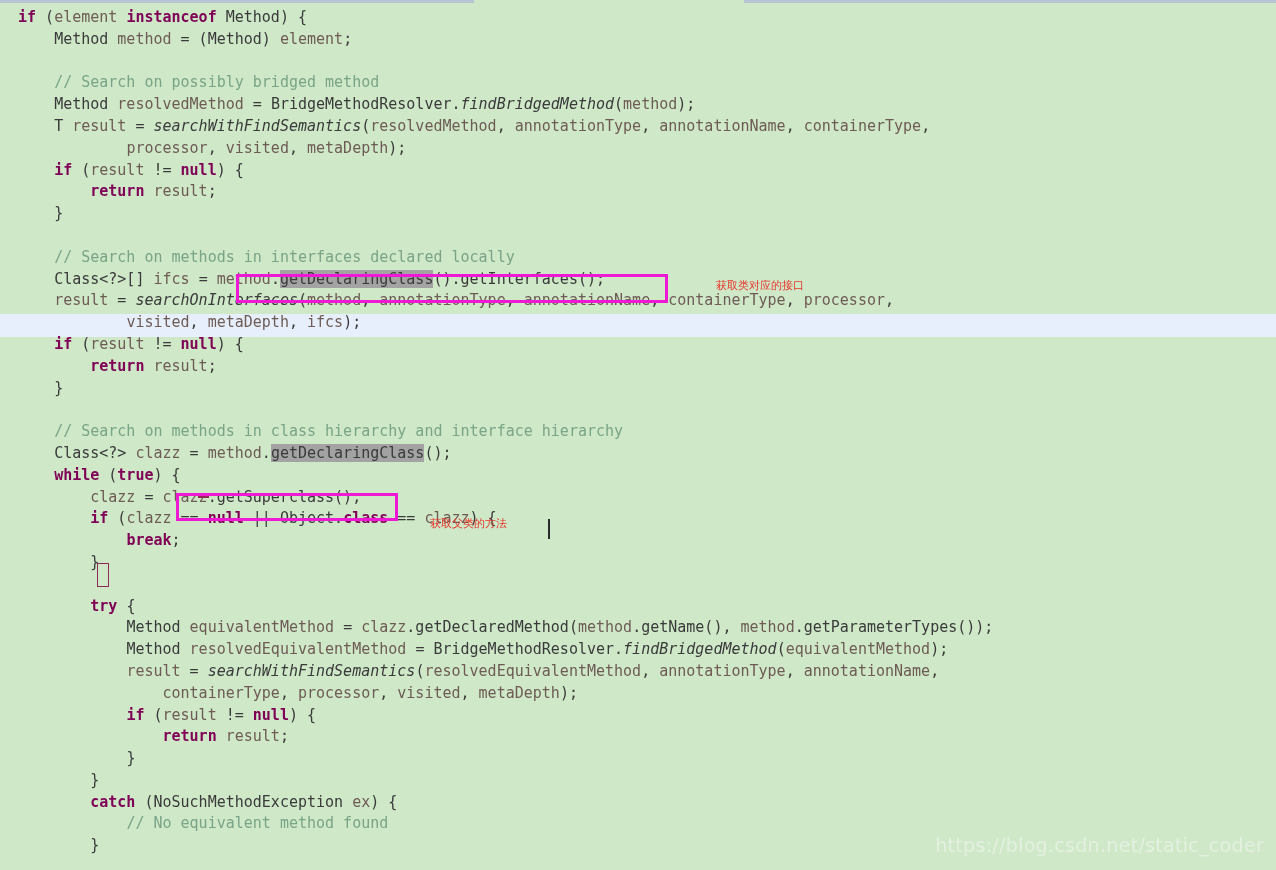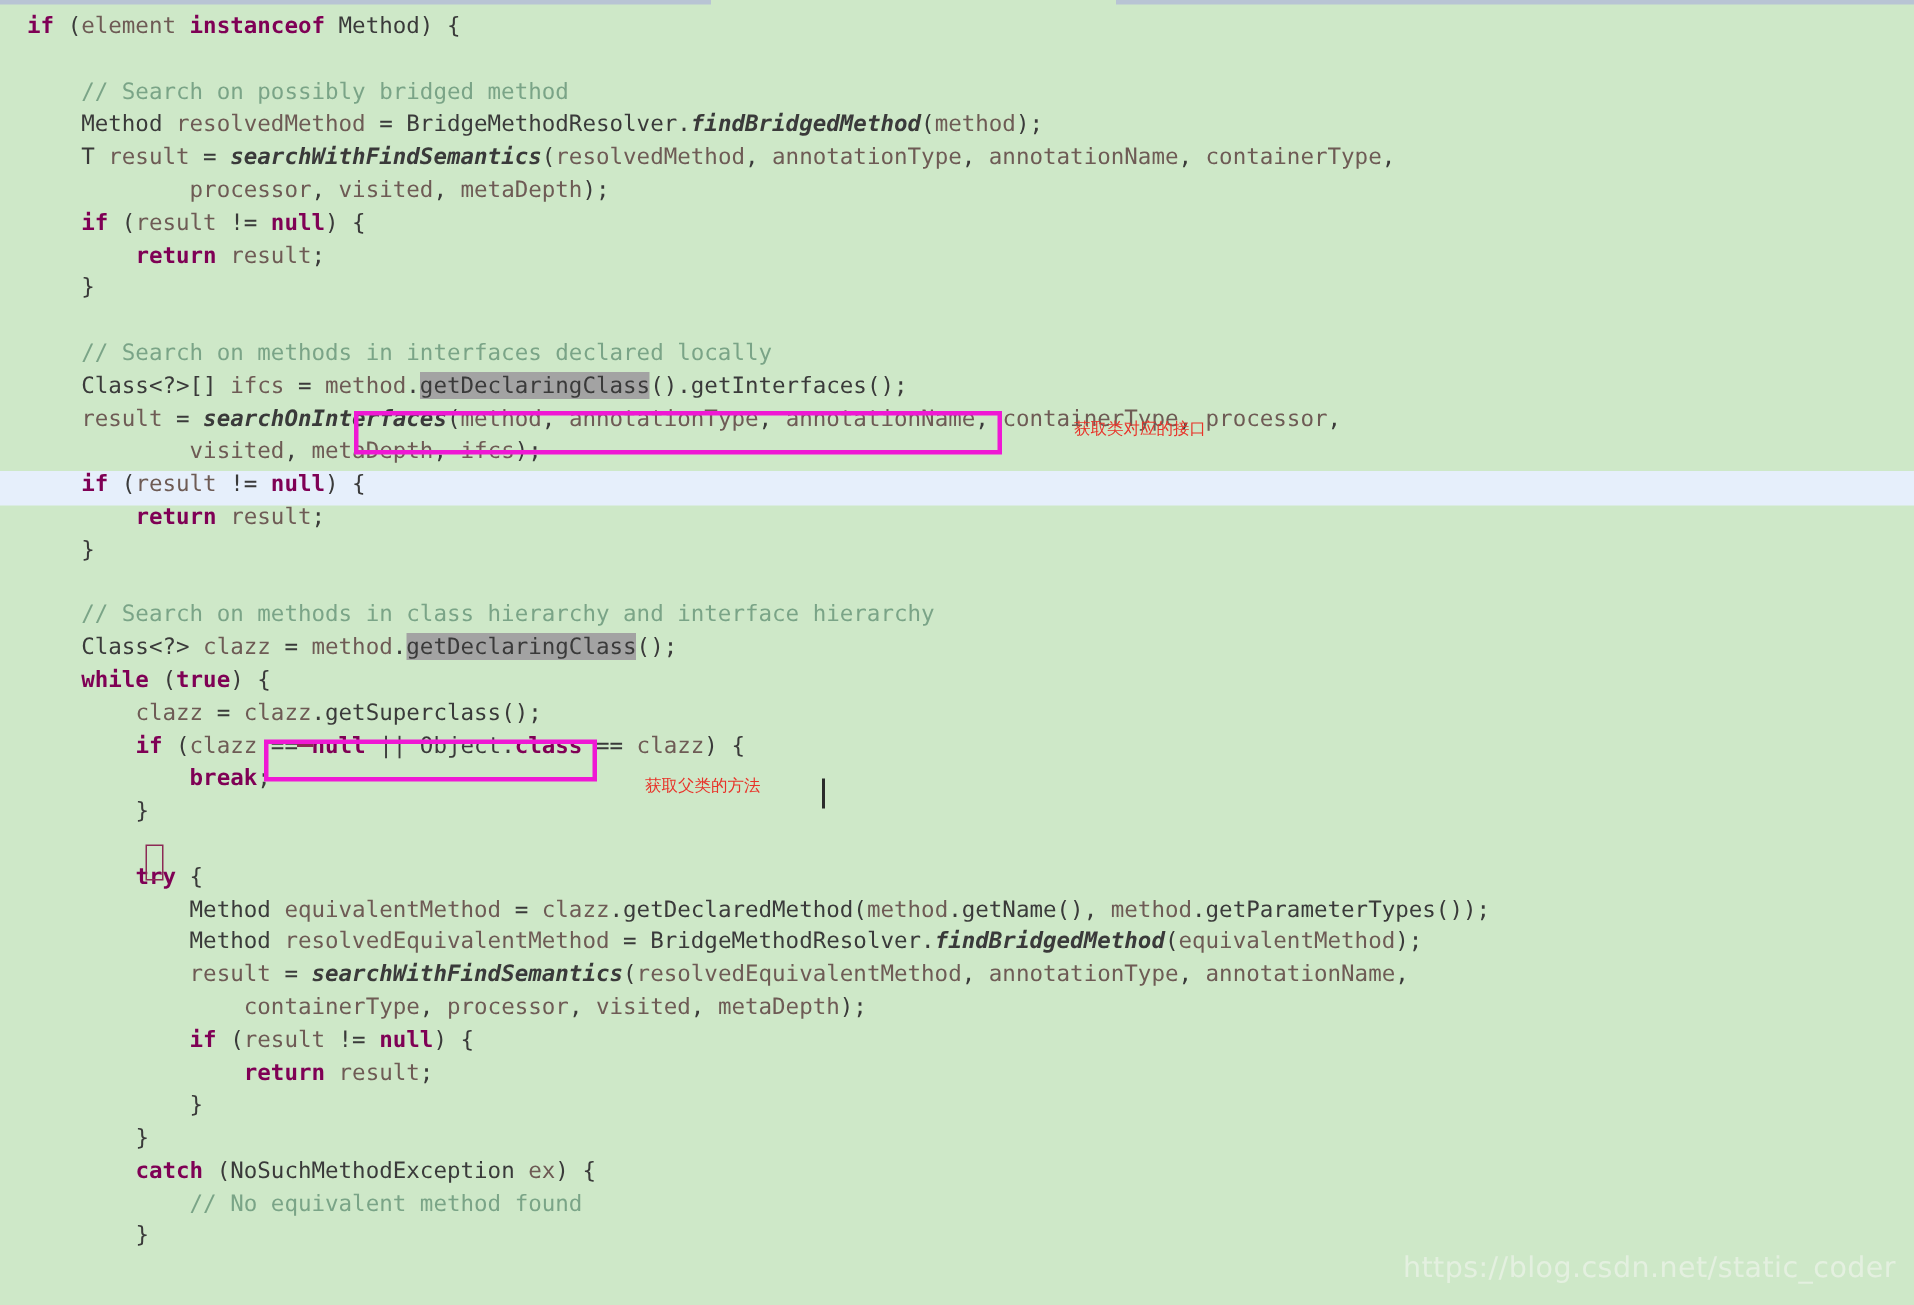--- a/index.html
+++ b/index.html
@@ -79,21 +79,21 @@
     color: #6e5b55;
     padding-left: 18px;
     letter-spacing: 0px;
   }
 
   
   .kw   { color: #7f0055; font-weight: bold; }
   .cmt  { color: #7aa487; }
   .id   { color: #6e5b55; }
   .plain{ color: #3a3a3a; }
-  .it   { font-style: italic; color: #3a3a3a; font-weight: bold; }
+  .it   { font-style: italic; color: #3a3a3a; }
   .occ  { background: #a3a3a3; }
   .cls  { color: #3a3a3a; }
 
   
   .anno-box {
     position: absolute;
     border: 3px solid #ef18d4;
     box-sizing: border-box;
     pointer-events: none;
   }
@@ -155,20 +155,21 @@
     <div id="scrollbar-seg-left"></div>
     <div id="scrollbar-thumb"></div>
     <div id="scrollbar-seg-right"></div>
   </div>
 
   <div id="code">
 
     <div id="current-line"></div>
 
     <div class="line"><span class="kw">if</span> <span class="plain">(</span><span class="id">element</span> <span class="kw">instanceof</span> <span class="cls">Method</span><span class="plain">) {</span></div>
+    <div class="line">    <span class="cls">Method</span> <span class="id">method</span> <span class="plain">= (</span><span class="cls">Method</span><span class="plain">) </span><span class="id">element</span><span class="plain">;</span></div>
     <div class="line"> </div>
     <div class="line">    <span class="cmt">// Search on possibly bridged method</span></div>
     <div class="line">    <span class="cls">Method</span> <span class="id">resolvedMethod</span> <span class="plain">= </span><span class="cls">BridgeMethodResolver</span><span class="plain">.</span><span class="it">findBridgedMethod</span><span class="plain">(</span><span class="id">method</span><span class="plain">);</span></div>
     <div class="line">    <span class="cls">T</span> <span class="id">result</span> <span class="plain">= </span><span class="it">searchWithFindSemantics</span><span class="plain">(</span><span class="id">resolvedMethod</span><span class="plain">, </span><span class="id">annotationType</span><span class="plain">, </span><span class="id">annotationName</span><span class="plain">, </span><span class="id">containerType</span><span class="plain">,</span></div>
     <div class="line">            <span class="id">processor</span><span class="plain">, </span><span class="id">visited</span><span class="plain">, </span><span class="id">metaDepth</span><span class="plain">);</span></div>
     <div class="line">    <span class="kw">if</span> <span class="plain">(</span><span class="id">result</span> <span class="plain">!= </span><span class="kw">null</span><span class="plain">) {</span></div>
     <div class="line">        <span class="kw">return</span> <span class="id">result</span><span class="plain">;</span></div>
     <div class="line">    <span class="plain">}</span></div>
     <div class="line"> </div>
     <div class="line">    <span class="cmt">// Search on methods in interfaces declared locally</span></div>

